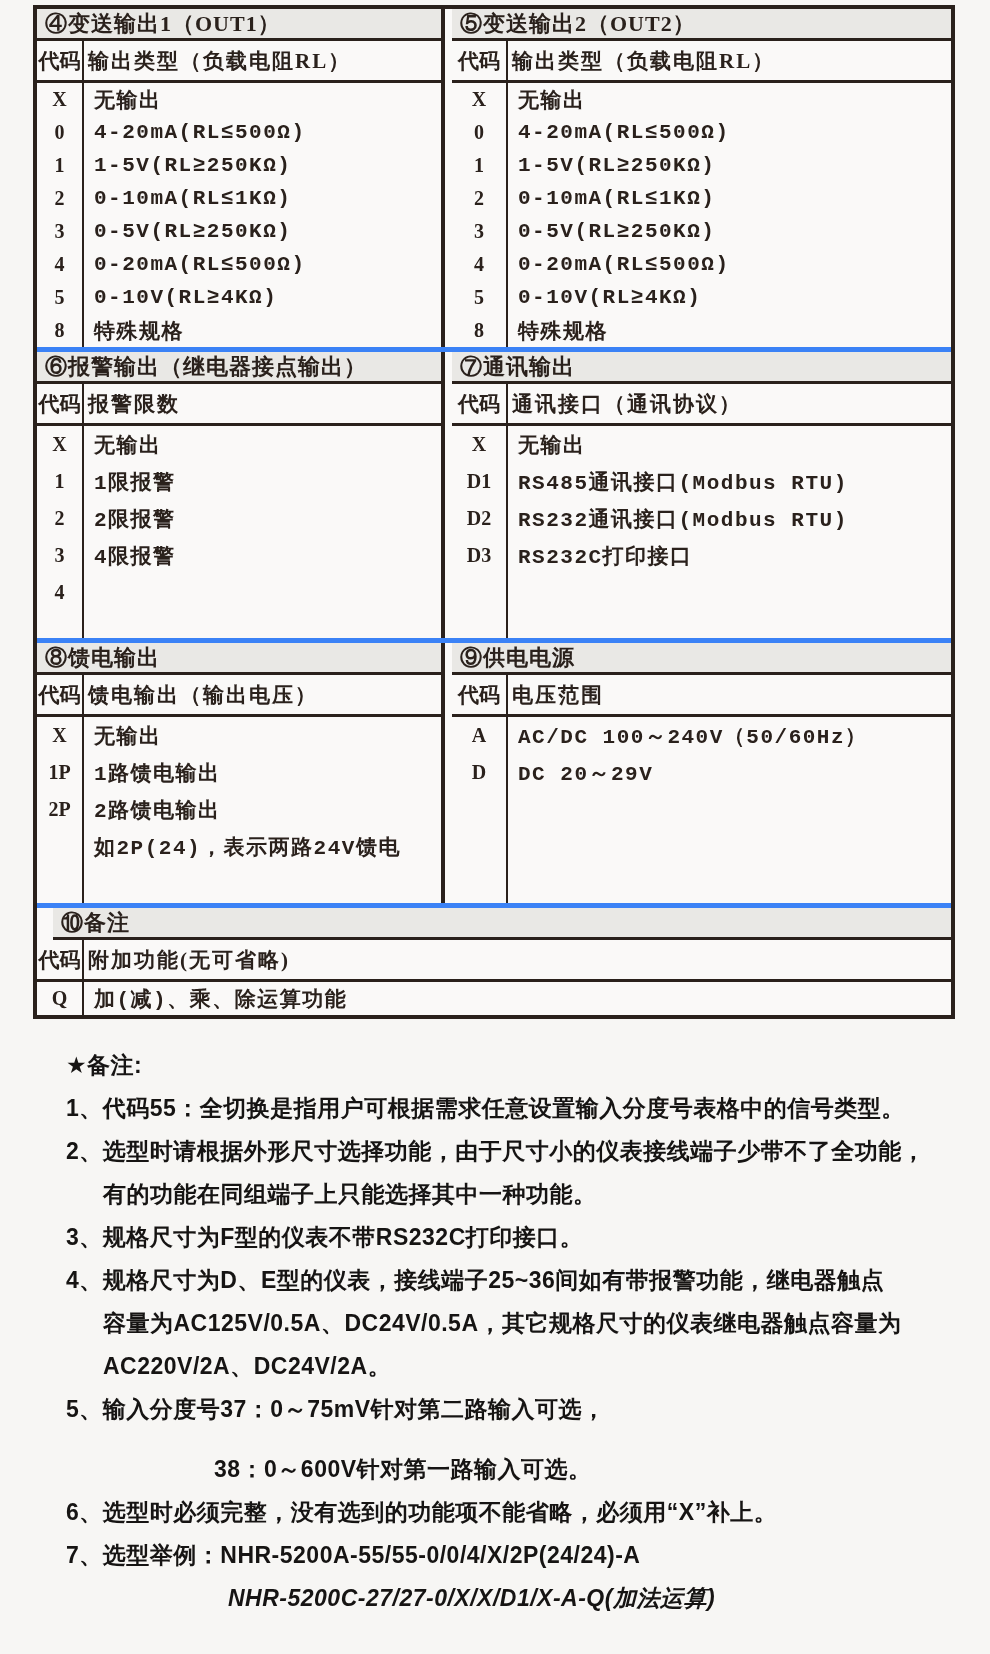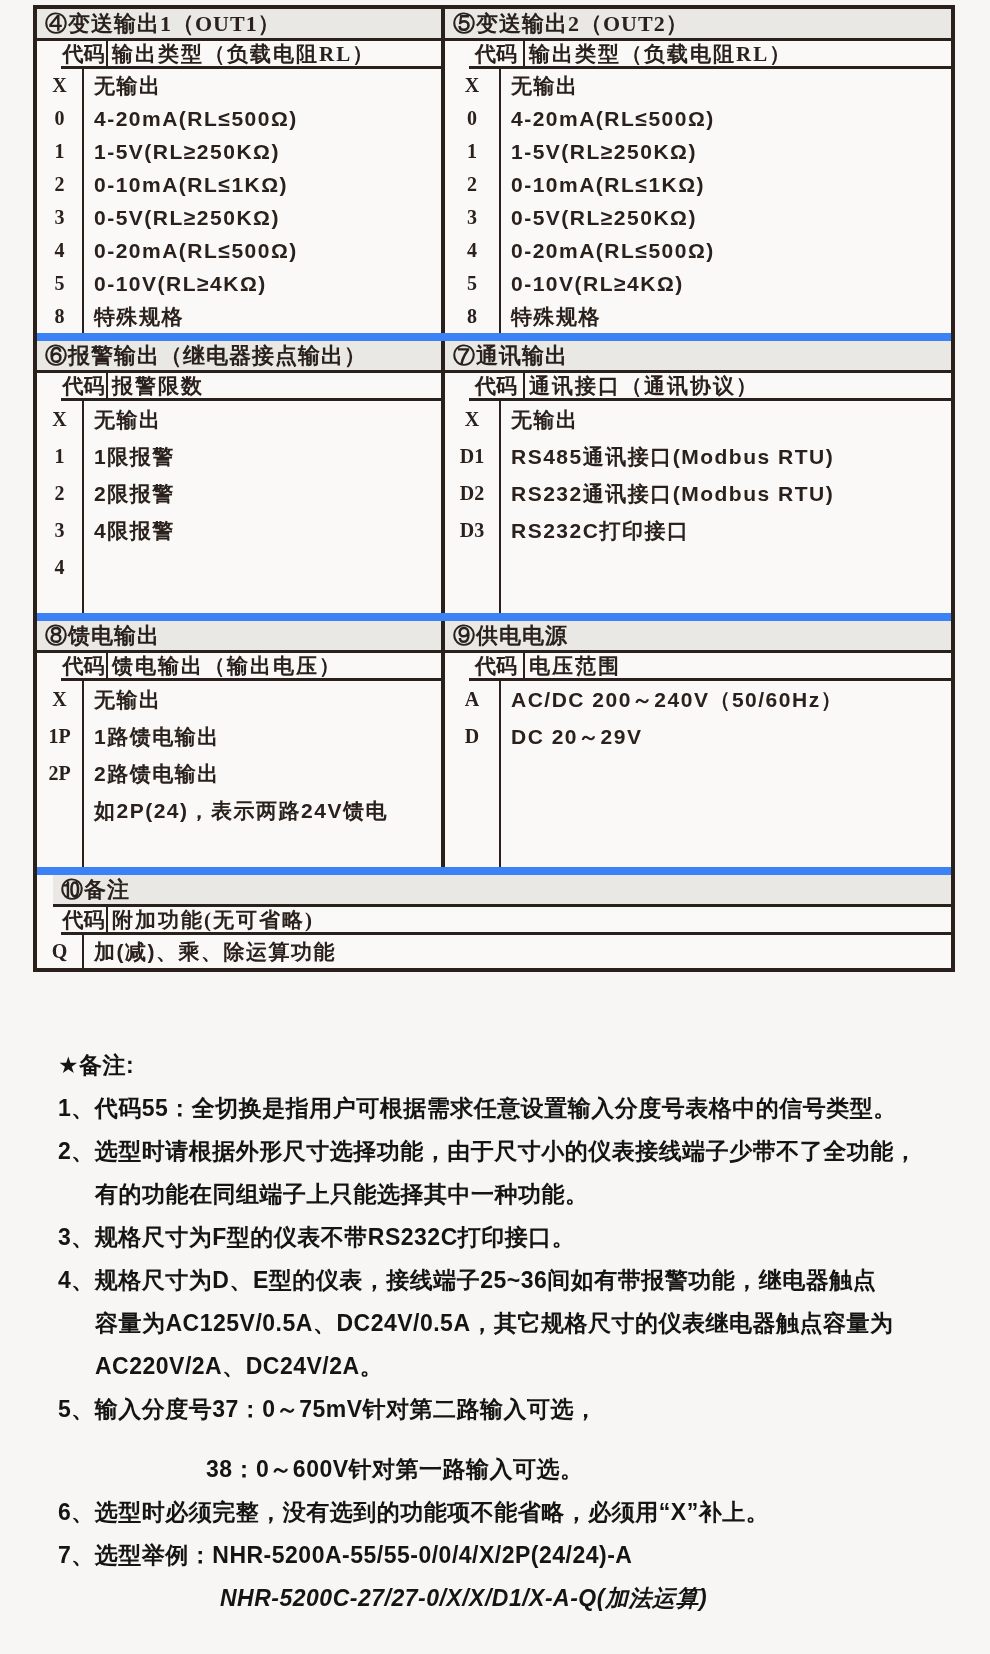--- a/index.html
+++ b/index.html
@@ -9,36 +9,35 @@
     color:#2a211c;
     font-family:"Liberation Sans","DejaVu Sans",sans-serif;
   }
   .page { position:relative; width:990px; height:1654px; overflow:hidden; }
 
   
   .spec-table {
     position:absolute; left:33px; top:5px; width:922px;
     border:4px solid #2a211c; background:#faf9f8;
   }
-  .pair { display:flex; border-bottom:8px solid #3b82f6; }
+  .pair { display:flex; border-bottom:5px solid #3b82f6;gap:7px; }
   .half { display:flex; flex-direction:column; }
   .half.left  { width:408px; border-right:4px solid #2a211c; }
   .half.right { flex:1; }
 
   .sec-title {
     height:32px; background:#e9e8e5; border-bottom:3px solid #2a211c;
     font-weight:bold; font-size:22px; line-height:30px;
     padding-left:8px; letter-spacing:1px;
     font-family:"Liberation Serif","DejaVu Serif",serif;
   }
   .col-head {
-    display:flex; height:28px; border-bottom:3px solid #2a211c;
+    display:flex; height:42px; border-bottom:3px solid #2a211c;
     font-weight:bold; font-size:21px;
     font-family:"Liberation Serif","DejaVu Serif",serif;
-    margin-left:24px;
   }
   .code-w { width:47px; }
   .wide .code-w { width:56px; }
   .col-head .code-cell {
     border-right:2px solid #2a211c;
     display:flex; align-items:center; justify-content:center;
   }
   .col-head .desc-cell {
     flex:1; display:flex; align-items:center; padding-left:4px; letter-spacing:2px;
   }
@@ -50,33 +49,33 @@
   }
   .tbody .codes span {
     height:var(--rh,33px); display:flex; align-items:center; justify-content:center;
     font-weight:bold; font-size:20px;
     font-family:"Liberation Serif","DejaVu Serif",serif;
   }
   .tbody .descs { flex:1; display:flex; flex-direction:column; }
   .tbody .descs span {
     height:var(--rh,33px); display:flex; align-items:center; padding-left:10px;
     font-weight:bold; font-size:21px; letter-spacing:1.5px; white-space:nowrap;
-    font-family:Liberation Sans, sans-serif;
+    font-family:Liberation Mono, monospace;
   }
   .p1 .tbody { height:264px; --rh:33px; }
   .p2 .tbody { height:212px; --rh:37px; }
   .p3 .tbody { height:186px; --rh:37px; }
 
   .full-sec { display:flex; flex-direction:column; }
   .full-sec .sec-title { height:32px;margin-left:16px; }
   .full-sec .tbody { height:33px; --rh:33px; }
 
   
   .notes {
-    position:absolute; left:58px; top:1044px; width:890px;
+    position:absolute; left:66px; top:1044px; width:890px;
     font-size:23px; line-height:43px; color:#161413;
     font-weight:600; letter-spacing:0.5px;
   }
   .notes .line { white-space:nowrap; }
   .notes .ind1 { padding-left:37px; }
   .notes .ind2 { padding-left:148px;margin-top:17px; }
   .notes .ind3 { padding-left:162px;font-style:italic; }
 </style>
 </head>
 <body>
@@ -219,21 +218,21 @@
         <div class="col-head">
           <span class="code-cell code-w">代码</span>
           <span class="desc-cell">电压范围</span>
         </div>
         <div class="tbody">
           <div class="codes code-w">
             <span>A</span>
             <span>D</span>
           </div>
           <div class="descs">
-            <span>AC/DC 200～240V（50/60Hz）</span>
+            <span>AC/DC 100～240V（50/60Hz）</span>
             <span>DC 20～29V</span>
           </div>
         </div>
       </div>
     </div>
 
     <div class="full-sec">
       <div class="sec-title">⑩备注</div>
       <div class="col-head">
         <span class="code-cell code-w">代码</span>

